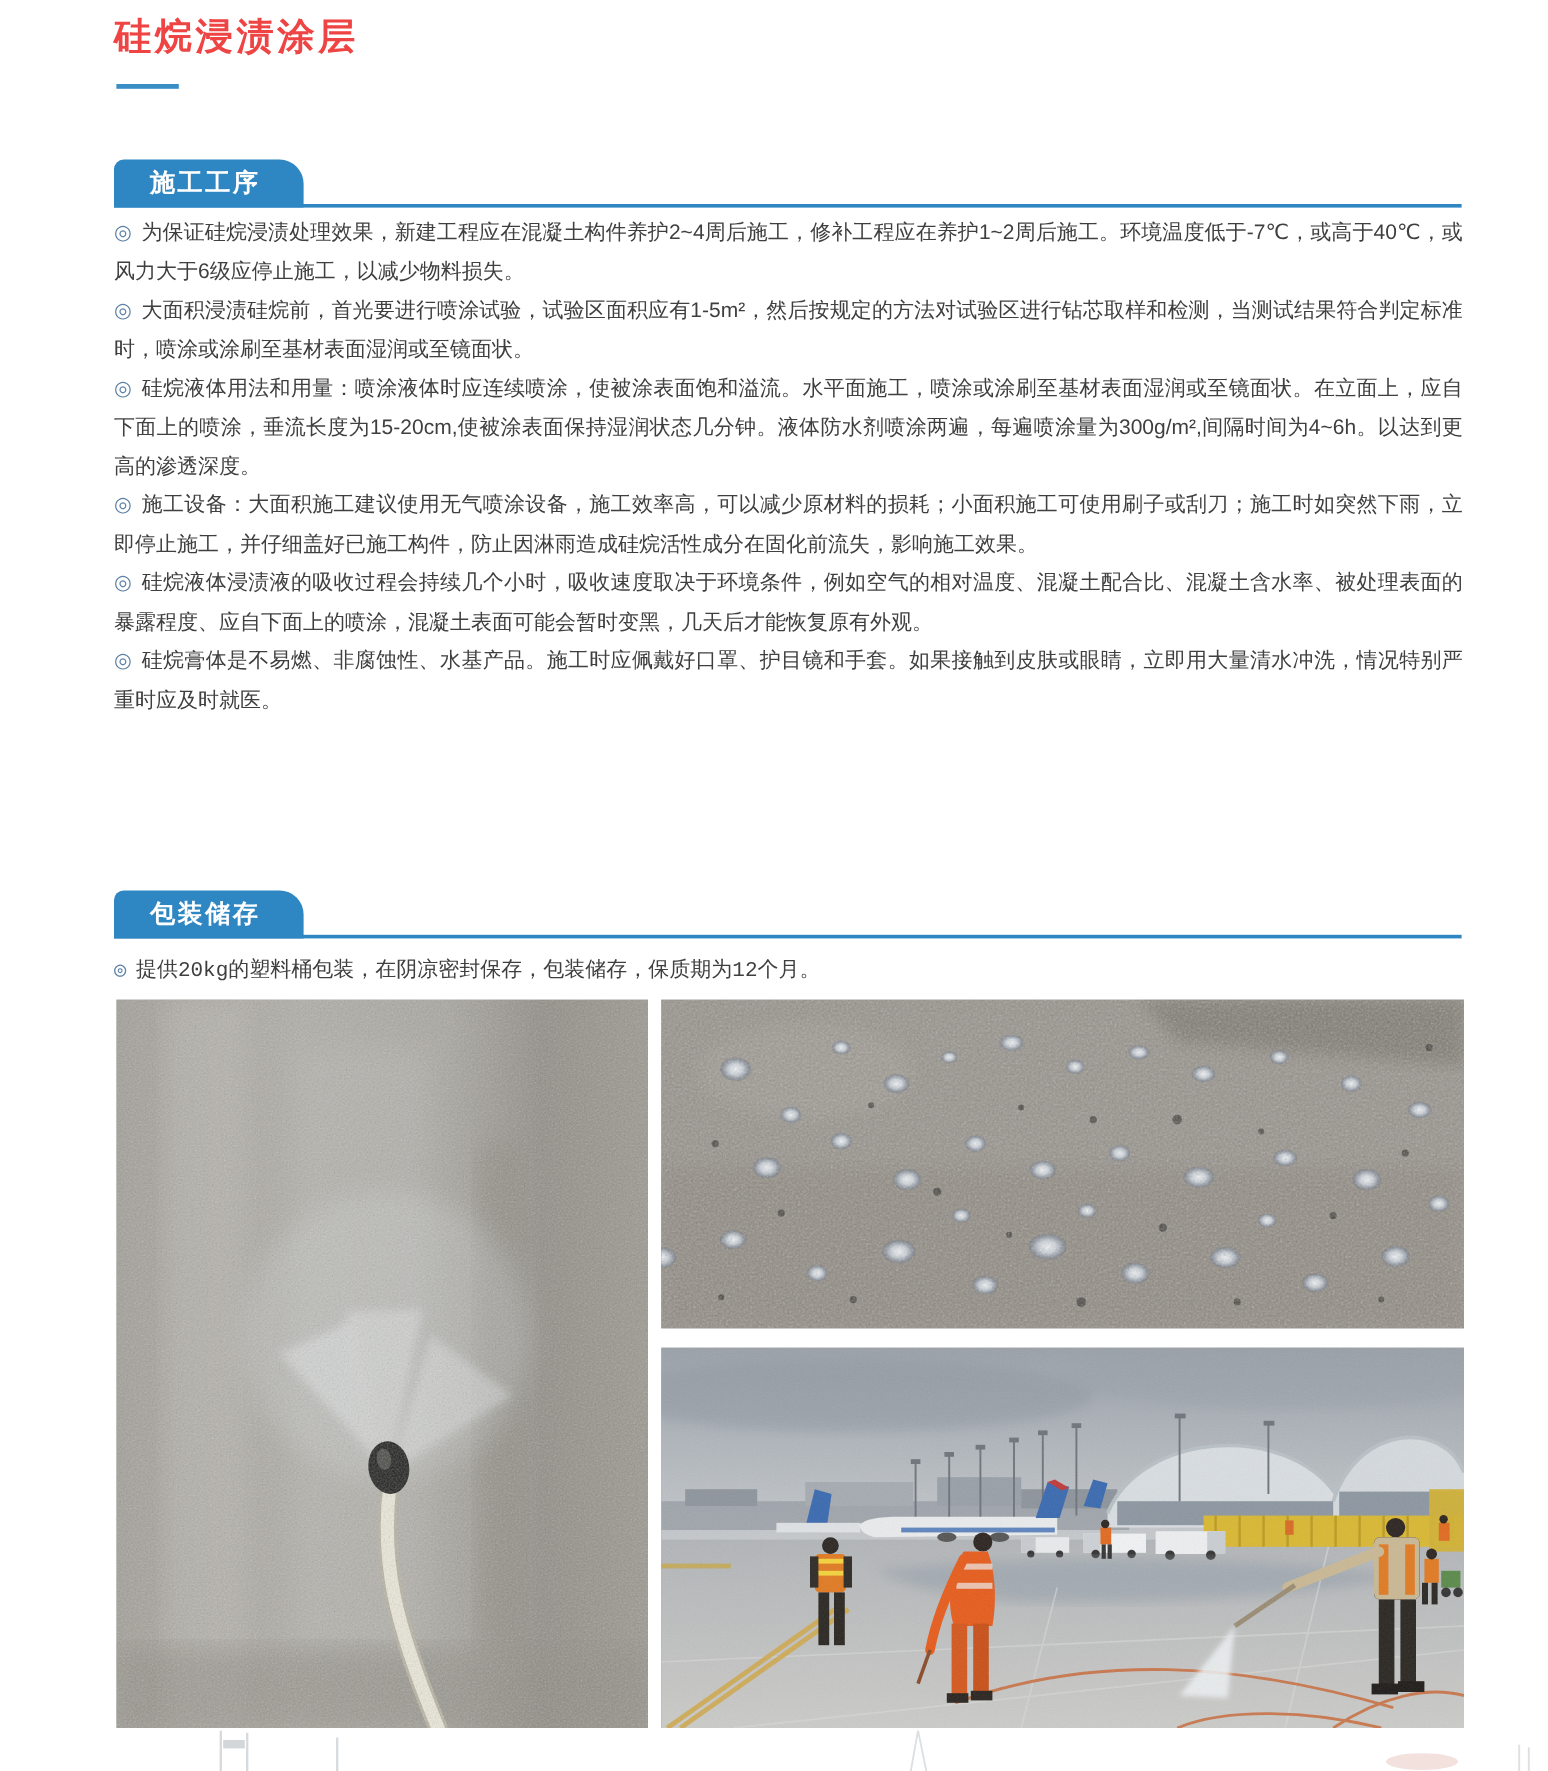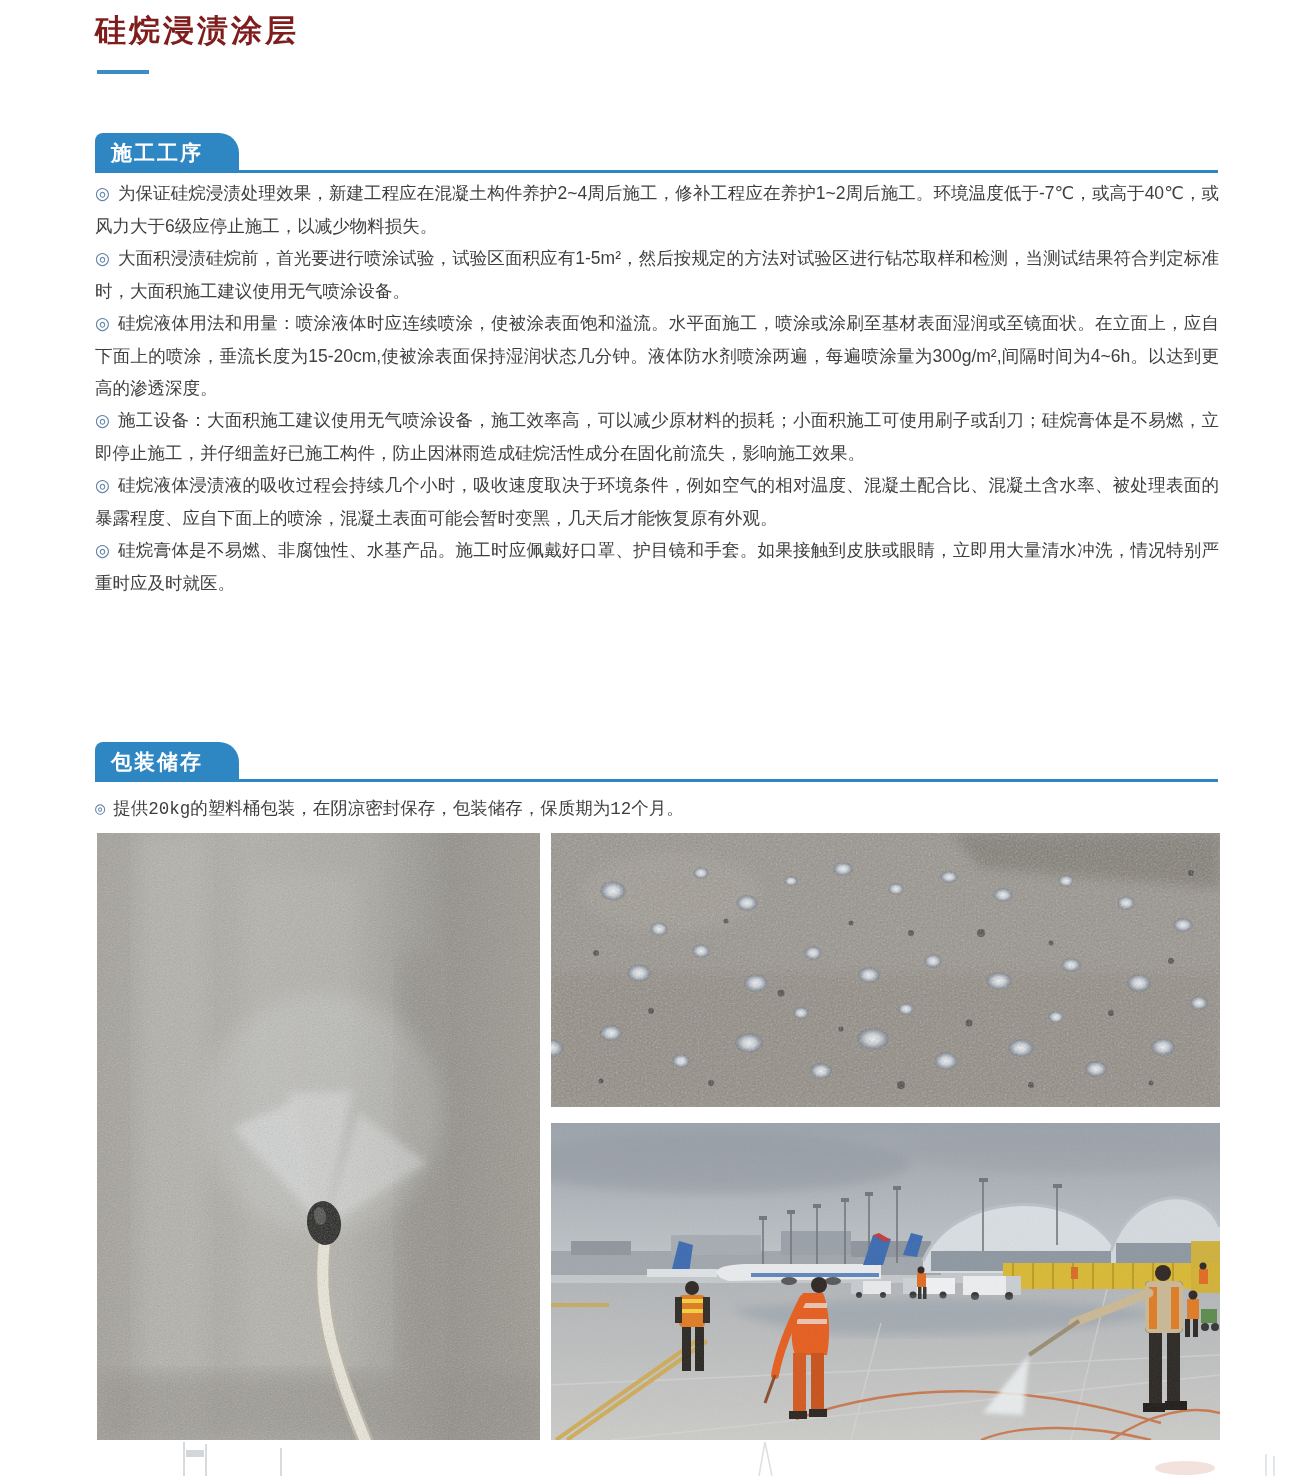--- a/index.html
+++ b/index.html
@@ -2,28 +2,28 @@
 <html><head>
 <meta charset="utf-8">
 <style>
   html,body{margin:0;padding:0;background:#ffffff;}
   body{width:1290px;height:1476px;overflow:hidden;
        font-family:"Liberation Sans","DejaVu Sans",sans-serif;}
   .page{position:relative;width:1290px;height:1476px;background:#ffffff;overflow:hidden;}
 
   
   .doc-title{position:absolute;left:95px;top:10px;font-size:31px;font-weight:bold;
-             color:#7f1d1d;letter-spacing:3px;}
+             color:#ef4444;letter-spacing:3px;}
   .title-underline{position:absolute;left:97px;top:70px;width:52px;height:4px;background:#3b8dc6;}
 
   
   .sec-head{position:absolute;left:95px;width:1123px;height:37px;border-bottom:3px solid #2e86c3;}
   .sec-head .tab{position:absolute;left:0;bottom:-3px;height:40px;line-height:40px;
                  background:#2e86c3;color:#ffffff;font-size:21px;font-weight:bold;
-                 padding:0 36px 0 16px;border-radius:8px 20px 0 0;letter-spacing:2px;}
+                 padding:0 36px 0 30px;border-radius:8px 20px 0 0;letter-spacing:2px;}
   #sec1-head{top:133px;}
   #sec2-head{top:742px;}
 
   
   .bullets{position:absolute;left:95px;width:1124px;color:#3f3f3f;font-size:17.5px;
            line-height:32px;text-align:justify;}
   #bullets-1{top:177px;}
   #bullets-2{top:793px;font-family:Liberation Mono, monospace;}
   .bullets p{margin:0;padding:0;}
   .bsym{color:#5d82a6;margin-right:8px;font-size:17px;}
@@ -46,23 +46,23 @@
 
   <div class="doc-title">硅烷浸渍涂层</div>
   <div class="title-underline"></div>
 
   <div class="sec-head" id="sec1-head">
     <span class="tab">施工工序</span>
   </div>
 
   <div class="bullets" id="bullets-1">
     <p><span class="bsym">◎</span><span>为保证硅烷浸渍处理效果，新建工程应在混凝土构件养护2~4周后施工，修补工程应在养护1~2周后施工。环境温度低于-7℃，或高于40℃，或风力大于6级应停止施工，以减少物料损失。</span></p>
-    <p><span class="bsym">◎</span><span>大面积浸渍硅烷前，首光要进行喷涂试验，试验区面积应有1-5m²，然后按规定的方法对试验区进行钻芯取样和检测，当测试结果符合判定标准时，大面积施工建议使用无气喷涂设备。</span></p>
+    <p><span class="bsym">◎</span><span>大面积浸渍硅烷前，首光要进行喷涂试验，试验区面积应有1-5m²，然后按规定的方法对试验区进行钻芯取样和检测，当测试结果符合判定标准时，喷涂或涂刷至基材表面湿润或至镜面状。</span></p>
     <p><span class="bsym">◎</span><span>硅烷液体用法和用量：喷涂液体时应连续喷涂，使被涂表面饱和溢流。水平面施工，喷涂或涂刷至基材表面湿润或至镜面状。在立面上，应自下面上的喷涂，垂流长度为15-20cm,使被涂表面保持湿润状态几分钟。液体防水剂喷涂两遍，每遍喷涂量为300g/m²,间隔时间为4~6h。以达到更高的渗透深度。</span></p>
-    <p><span class="bsym">◎</span><span>施工设备：大面积施工建议使用无气喷涂设备，施工效率高，可以减少原材料的损耗；小面积施工可使用刷子或刮刀；硅烷膏体是不易燃，立即停止施工，并仔细盖好已施工构件，防止因淋雨造成硅烷活性成分在固化前流失，影响施工效果。</span></p>
+    <p><span class="bsym">◎</span><span>施工设备：大面积施工建议使用无气喷涂设备，施工效率高，可以减少原材料的损耗；小面积施工可使用刷子或刮刀；施工时如突然下雨，立即停止施工，并仔细盖好已施工构件，防止因淋雨造成硅烷活性成分在固化前流失，影响施工效果。</span></p>
     <p><span class="bsym">◎</span><span>硅烷液体浸渍液的吸收过程会持续几个小时，吸收速度取决于环境条件，例如空气的相对温度、混凝土配合比、混凝土含水率、被处理表面的暴露程度、应自下面上的喷涂，混凝土表面可能会暂时变黑，几天后才能恢复原有外观。</span></p>
     <p><span class="bsym">◎</span><span>硅烷膏体是不易燃、非腐蚀性、水基产品。施工时应佩戴好口罩、护目镜和手套。如果接触到皮肤或眼睛，立即用大量清水冲洗，情况特别严重时应及时就医。</span></p>
   </div>
 
   <div class="sec-head" id="sec2-head">
     <span class="tab">包装储存</span>
   </div>
 
   <div class="bullets" id="bullets-2">
     <p><span class="bsym">◎</span><span>提供20kg的塑料桶包装，在阴凉密封保存，包装储存，保质期为12个月。</span></p>

